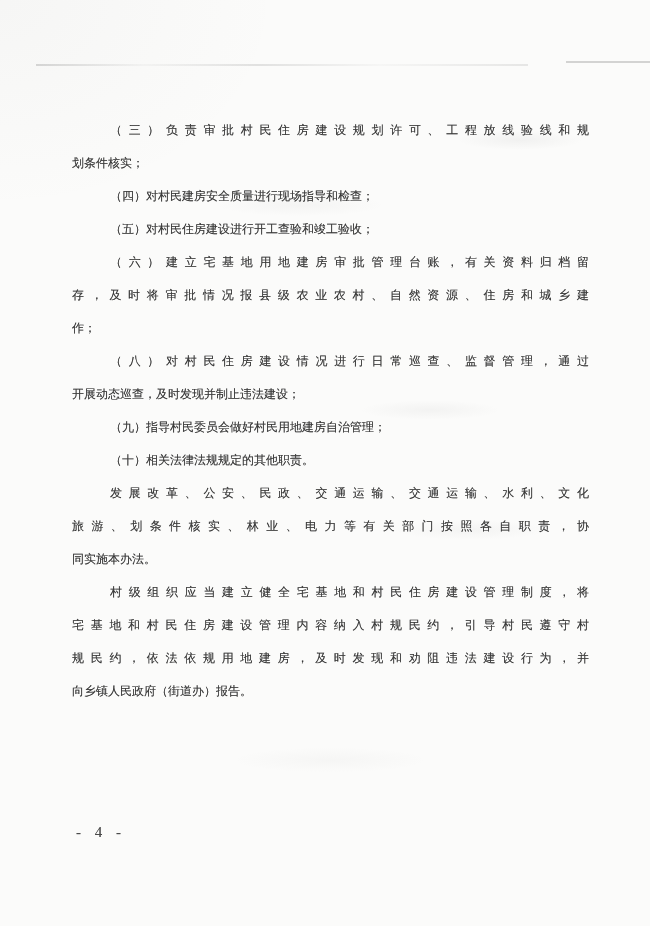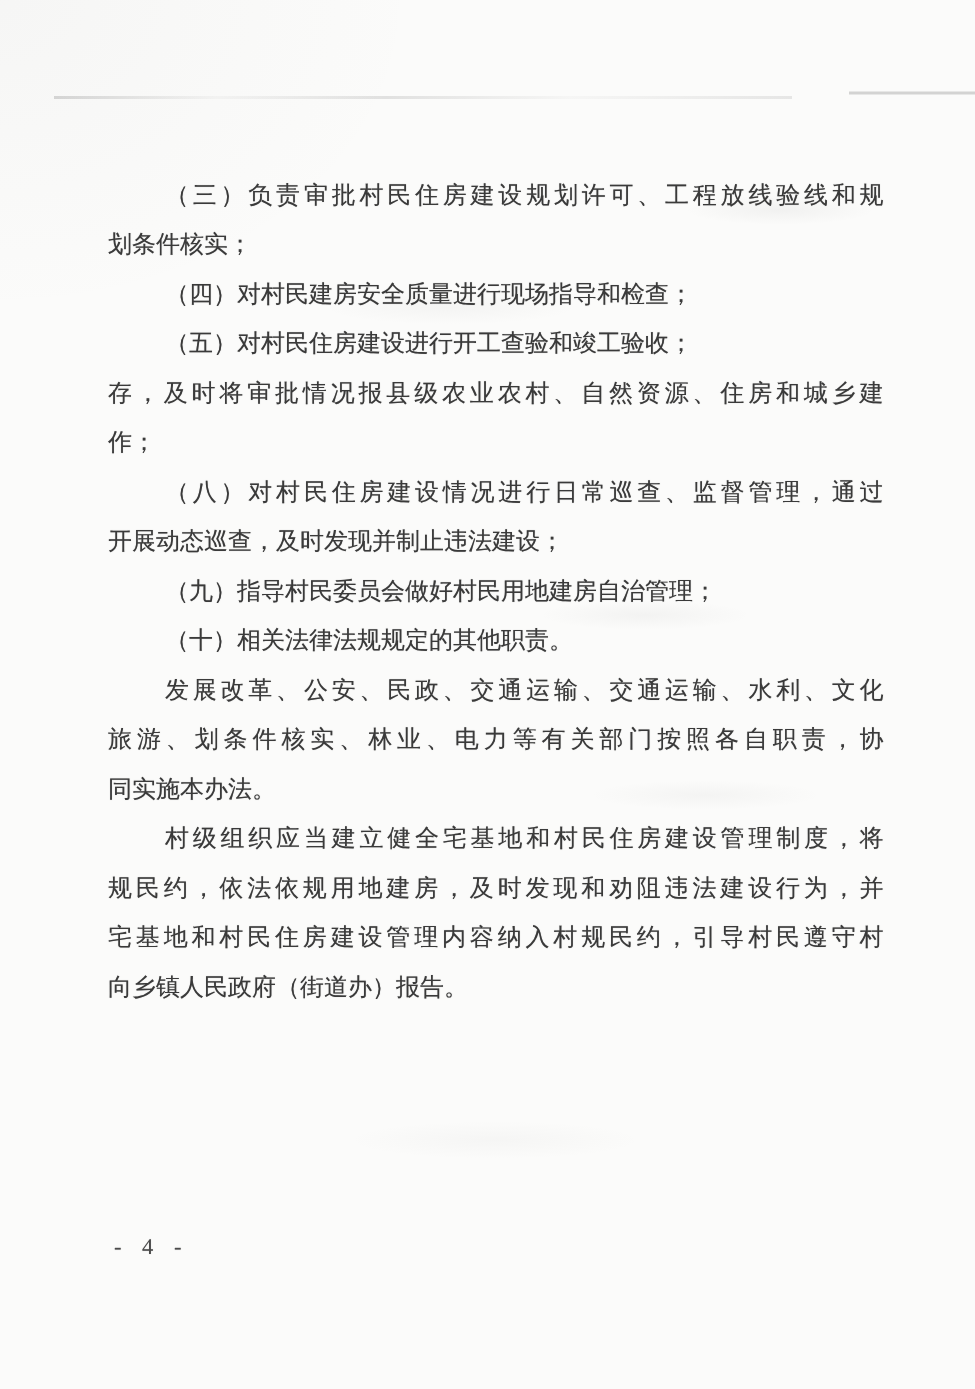--- a/index.html
+++ b/index.html
@@ -45,21 +45,21 @@
     left: 566px;
     width: 84px;
     height: 2px;
     background: rgba(120,120,120,0.30);
   }
   .doc {
     position: absolute;
     left: 72px;
     top: 114px;
     width: 517px;
-    font-size: 16px;
+    font-size: 12px;
     color: #3a3a3a;
     text-shadow: 0 0 0.5px rgba(70,70,70,0.55);
   }
   .line {
     height: 33px;
     line-height: 33px;
     white-space: pre;
     overflow: visible;
   }
   .line.full {
@@ -85,28 +85,29 @@
 
 <div class="paper-texture"></div>
 <div class="scan-line-1"></div>
 <div class="scan-line-2"></div>
 
 <div class="doc" style="color: rgb(58, 58, 58);">
     <div class="line first full">（三）负责审批村民住房建设规划许可、工程放线验线和规</div>
     <div class="line">划条件核实；</div>
     <div class="line first">（四）对村民建房安全质量进行现场指导和检查；</div>
     <div class="line first">（五）对村民住房建设进行开工查验和竣工验收；</div>
+    <div class="line first full">（六）建立宅基地用地建房审批管理台账，有关资料归档留</div>
     <div class="line full">存，及时将审批情况报县级农业农村、自然资源、住房和城乡建</div>
     <div class="line">作；</div>
     <div class="line first full">（八）对村民住房建设情况进行日常巡查、监督管理，通过</div>
     <div class="line">开展动态巡查，及时发现并制止违法建设；</div>
     <div class="line first">（九）指导村民委员会做好村民用地建房自治管理；</div>
     <div class="line first">（十）相关法律法规规定的其他职责。</div>
     <div class="line first full">发展改革、公安、民政、交通运输、交通运输、水利、文化</div>
     <div class="line full">旅游、划条件核实、林业、电力等有关部门按照各自职责，协</div>
     <div class="line">同实施本办法。</div>
     <div class="line first full">村级组织应当建立健全宅基地和村民住房建设管理制度，将</div>
+    <div class="line full">宅基地和村民住房建设管理内容纳入村规民约，引导村民遵守村</div>
     <div class="line full">规民约，依法依规用地建房，及时发现和劝阻违法建设行为，并</div>
-    <div class="line full">宅基地和村民住房建设管理内容纳入村规民约，引导村民遵守村</div>
     <div class="line">向乡镇人民政府（街道办）报告。</div>
   </div>
 
 <div class="footer">- 4 -</div>
 
 </body></html>

